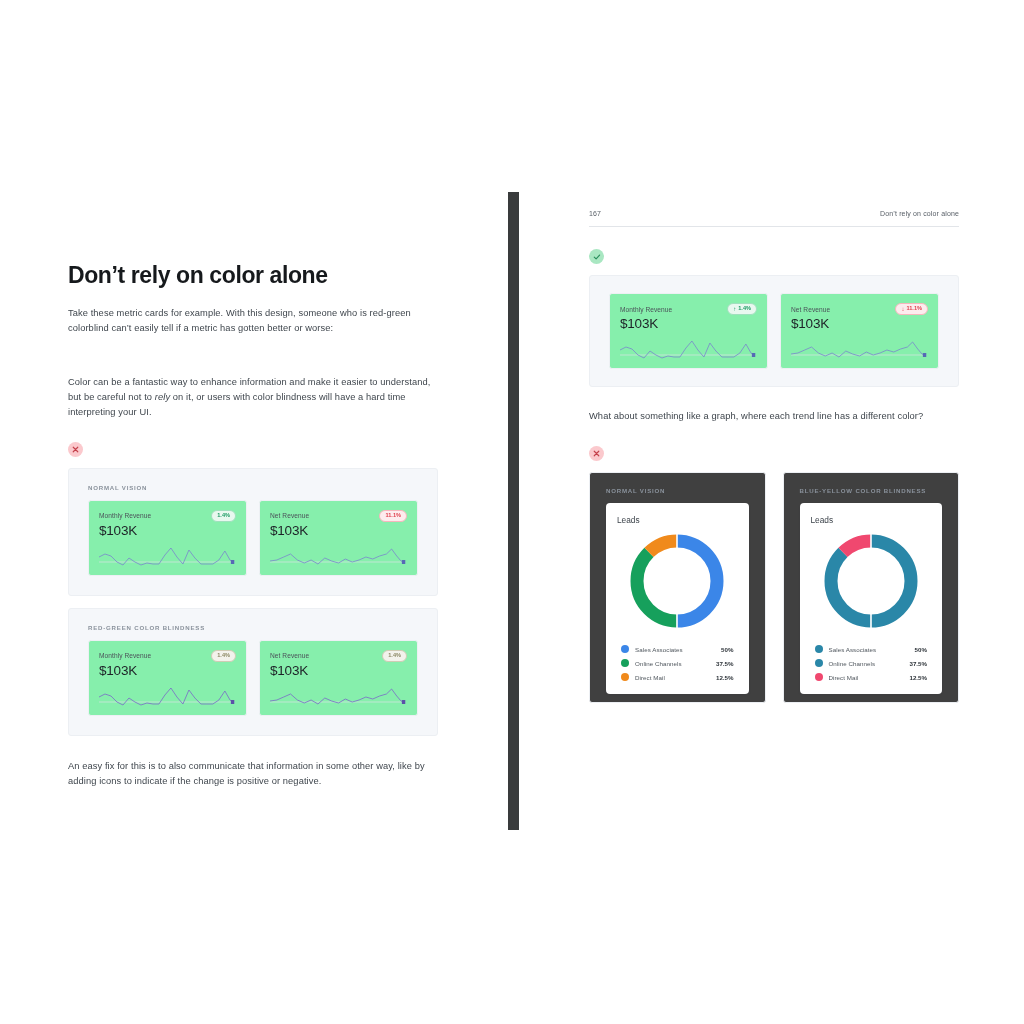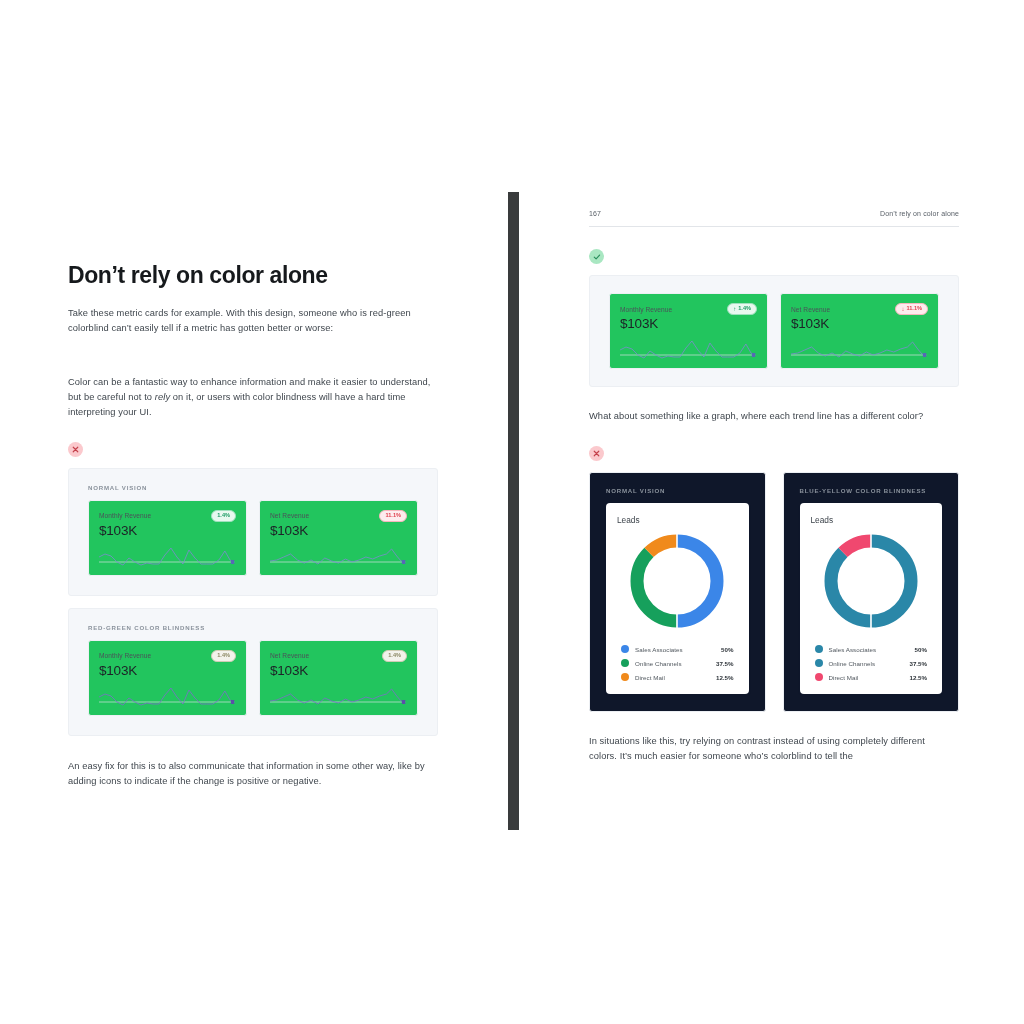--- a/index.html
+++ b/index.html
@@ -47,21 +47,21 @@
     border-radius: 3px; padding: 15px 19px 19px 19px;
   }
   .frame-label {
     font-size: 6.1px; font-weight: 700; letter-spacing: 0.13em;
     color: #8a929c; text-transform: uppercase; margin-bottom: 9px;
   }
   .card-row { display: flex; gap: 12px; }
 
   
   .metric-card {
-    background: #22c55e; border: 1px solid #edf0f4; border-radius: 3px;
+    background: #86efac; border: 1px solid #edf0f4; border-radius: 3px;
     padding: 9px 10px 6px 10px; flex: 1; min-width: 0;
   }
   .metric-top { display: flex; align-items: center; justify-content: space-between; }
   .metric-label { font-size: 6.6px; color: #4b5259; letter-spacing: .01em; }
   .metric-value {
     font-size: 13.5px; font-weight: 400; color: #1d2227;
     margin-top: 1px; letter-spacing: -0.2px;
   }
   .badge {
     font-size: 5.6px; font-weight: 700; border-radius: 9px;
@@ -79,22 +79,22 @@
   .right-page { position: absolute; left: 589px; top: 210px; width: 370px; }
   .runhead {
     display: flex; justify-content: space-between; align-items: baseline;
     font-size: 7px; color: #575e66; letter-spacing: .02em;
     padding-bottom: 9px; border-bottom: 1px solid #e2e5e9;
   }
 
   
   .donut-row { display: flex; gap: 17px; }
   .donut-frame {
-    background: #0f172a; border: 1px solid #eceff3; border-radius: 3px;
-    padding: 14px 16px 17px 16px; width: 181px;
+    background: #404040; border: 1px solid #eceff3; border-radius: 3px;
+    padding: 14px 16px 8px 16px; width: 181px;
   }
   .donut-card {
     background: #fff; border-radius: 4px; padding: 12px 11px 13px 11px;
     box-shadow: 0 1px 3px rgba(25,35,55,.07);
   }
   .donut-title { font-size: 8.3px; color: #3c434a; margin-bottom: 4px; }
   .donut-wrap { display: flex; justify-content: center; }
   .donut-wrap svg { display: block; }
   .legend { margin-top: 12px; padding: 0 4px; }
   .legend-row {
@@ -352,16 +352,15 @@
               <span class="legend-swatch" style="background:#f0486f"></span>
               <span class="legend-name">Direct Mail</span>
               <span class="legend-pct">12.5%</span>
             </div>
           </div>
         </div>
       </div>
 
     </div>
 
-    <p class="para" style="margin-top:22px;width:352px">In situations like this, try relying on contrast instead of using completely different colors. It’s much easier for someone who’s colorblind to tell the</p>
   </div>
 
 </div>
 
 </body></html>

